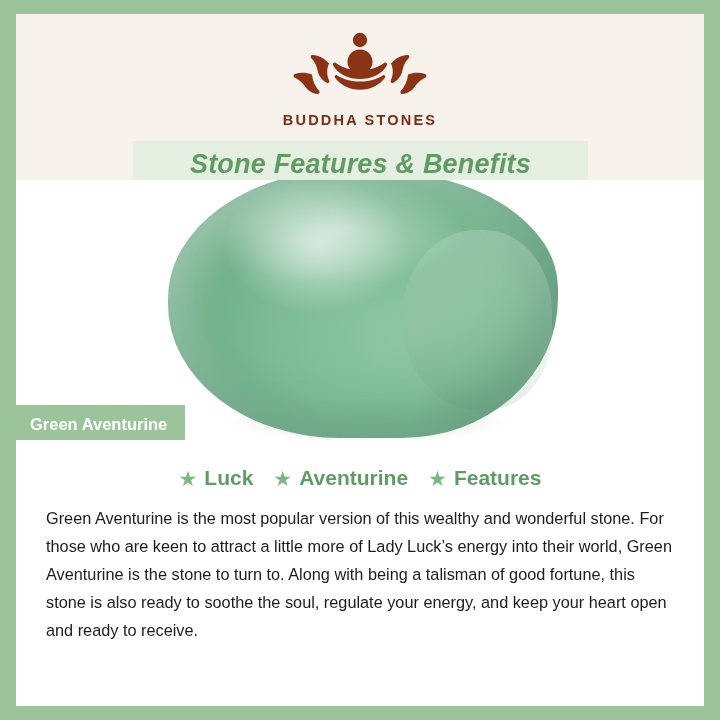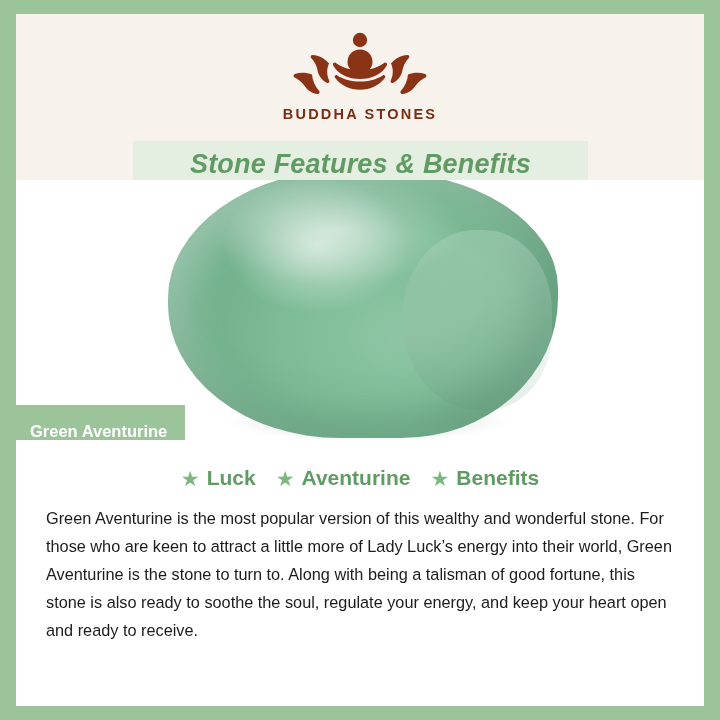--- a/index.html
+++ b/index.html
@@ -73,20 +73,21 @@
     top: 14px;
     width: 688px;
     text-align: center;
   }
   .logo-mark {
     display: block;
     margin: 0 auto;
   }
   .logo-text {
     display: block;
+    margin-top: 6px;
     font-size: 14.5px;
     letter-spacing: 2.2px;
     color: #7a2d15;
     font-weight: bold;
   }
 
   
   .title-band {
     position: absolute;
     left: 117px;
@@ -164,24 +165,24 @@
     background: radial-gradient(ellipse at center, rgba(120,150,130,0.30) 0%, rgba(255,255,255,0) 72%);
     border-radius: 50%;
   }
 
   
   .name-label {
     position: absolute;
     left: 16px;
     top: 405px;
     height: 32px;
-    padding: 4px 18px 0 14px;
+    padding: 10px 18px 0 14px;
     background: #9cc49a;
     display: flex;
-    align-items: flex-end;
+    align-items: flex-start;
   }
   .name-label .name-text {
     color: #ffffff;
     font-size: 16.5px;
     font-weight: bold;
     white-space: nowrap;
   }
 
   
   .content {
@@ -291,20 +292,20 @@
       <span class="kw">
         <span class="star">★</span>
         <span class="kw-label">Luck</span>
       </span>
       <span class="kw">
         <span class="star">★</span>
         <span class="kw-label">Aventurine</span>
       </span>
       <span class="kw">
         <span class="star">★</span>
-        <span class="kw-label">Benefits</span>
+        <span class="kw-label">Features</span>
       </span>
     </div>
 
     <p class="paragraph">Green Aventurine is the most popular version of this wealthy and wonderful stone. For those who are keen to attract a little more of Lady Luck’s energy into their world, Green Aventurine is the stone to turn to. Along with being a talisman of good fortune, this stone is also ready to soothe the soul, regulate your energy, and keep your heart open and ready to receive.</p>
   </div>
 
 </div>
 
 </body></html>

